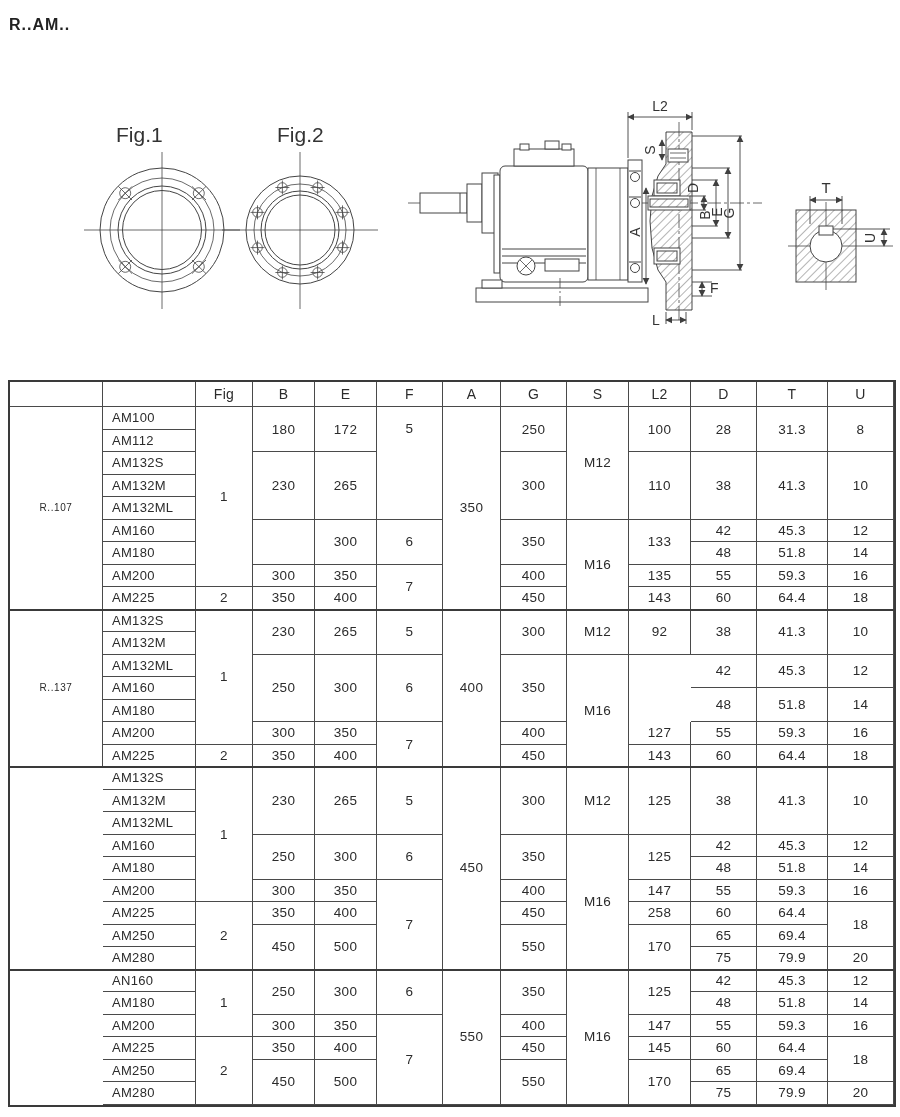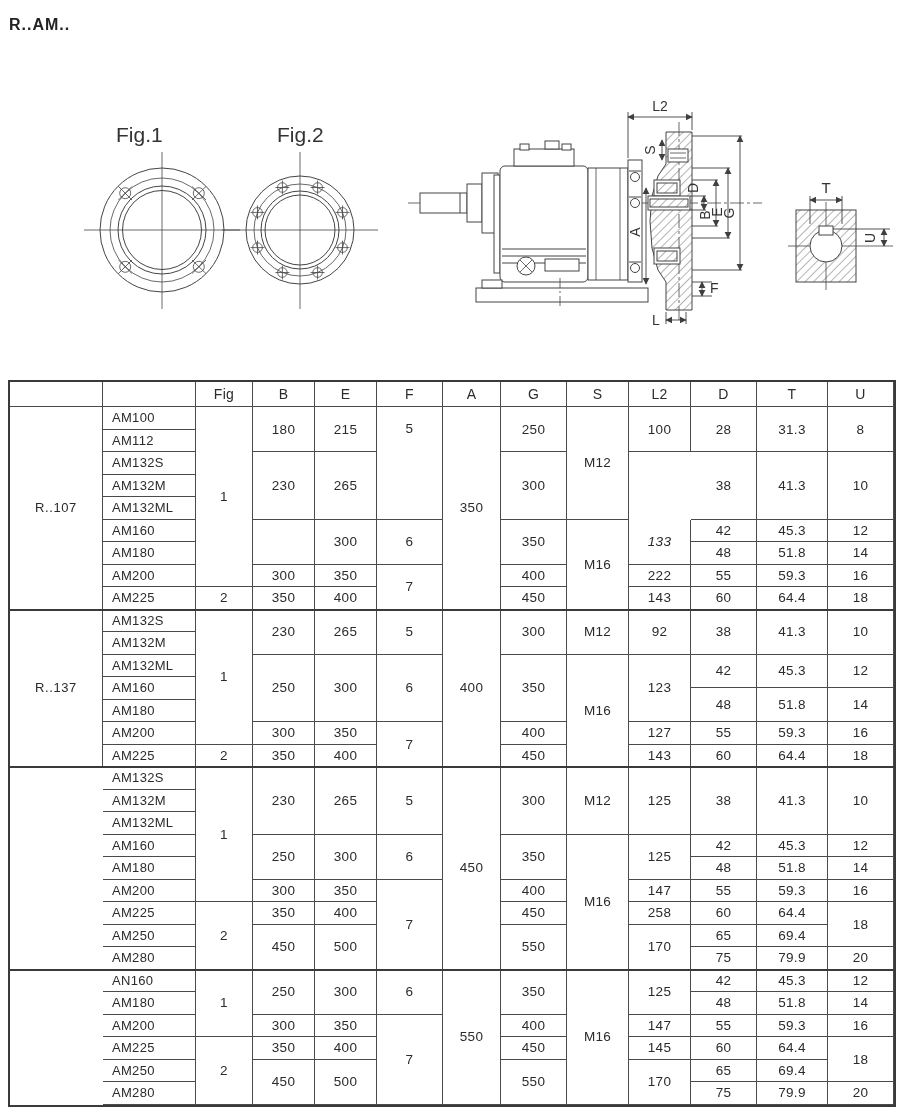--- a/index.html
+++ b/index.html
@@ -23,21 +23,21 @@
     grid-template-rows:25px repeat(62, 11.25px);
     border:2px solid #3a3a3a; background:#fff;
   }
   .cell{
     border-right:1px solid #4a4a4a; border-bottom:1px solid #4a4a4a;
     display:flex; align-items:center; justify-content:center;
     font-size:13.5px; letter-spacing:.3px; overflow:hidden; white-space:nowrap;
   }
   .cell.head{ font-size:14px; }
   .cell.model{ justify-content:flex-start; padding-left:9px; font-size:13px; }
-  .cell.series{ font-size:13px; letter-spacing:.6px; }
+  .cell.series{ font-size:10px; letter-spacing:.6px; }
   .cell.vtop{ align-items:flex-start; padding-top:14px; }
   .sep{ height:2px; background:#3a3a3a; align-self:start; margin-top:-1px;
         grid-column:1 / -1; z-index:2; pointer-events:none; }
 </style>
 </head>
 <body>
 
 <div id="page">
 
   <div id="doc-title">R..AM..</div>
@@ -252,39 +252,40 @@
       <div class="cell model" style="grid-area: 14 / 2 / 16 / 3;">AM180</div>
       <div class="cell model" style="grid-area: 16 / 2 / 18 / 3;">AM200</div>
       <div class="cell model" style="grid-area: 18 / 2 / 20 / 3;">AM225</div>
       <div class="cell" style="grid-area: 2 / 3 / 18 / 4;">1</div>
       <div class="cell" style="grid-area: 18 / 3 / 20 / 4;">2</div>
       <div class="cell" style="grid-area: 2 / 4 / 6 / 5;">180</div>
       <div class="cell" style="grid-area: 6 / 4 / 12 / 5;">230</div>
       <div class="cell" style="grid-area: 12 / 4 / 16 / 5;"></div>
       <div class="cell" style="grid-area: 16 / 4 / 18 / 5;">300</div>
       <div class="cell" style="grid-area: 18 / 4 / 20 / 5;">350</div>
-      <div class="cell" style="grid-area: 2 / 5 / 6 / 6;">215</div>
+      <div class="cell" style="grid-area: 2 / 5 / 6 / 6;">172</div>
       <div class="cell" style="grid-area: 6 / 5 / 12 / 6;">265</div>
       <div class="cell" style="grid-area: 12 / 5 / 16 / 6;">300</div>
       <div class="cell" style="grid-area: 16 / 5 / 18 / 6;">350</div>
       <div class="cell" style="grid-area: 18 / 5 / 20 / 6;">400</div>
       <div class="cell vtop" style="grid-area: 2 / 6 / 12 / 7;">5</div>
       <div class="cell" style="grid-area: 12 / 6 / 16 / 7;">6</div>
       <div class="cell" style="grid-area: 16 / 6 / 20 / 7;">7</div>
       <div class="cell" style="grid-area: 2 / 7 / 20 / 8;">350</div>
       <div class="cell" style="grid-area: 2 / 8 / 6 / 9;">250</div>
       <div class="cell" style="grid-area: 6 / 8 / 12 / 9;">300</div>
       <div class="cell" style="grid-area: 12 / 8 / 16 / 9;">350</div>
       <div class="cell" style="grid-area: 16 / 8 / 18 / 9;">400</div>
       <div class="cell" style="grid-area: 18 / 8 / 20 / 9;">450</div>
       <div class="cell" style="grid-area: 2 / 9 / 12 / 10;">M12</div>
       <div class="cell" style="grid-area: 12 / 9 / 20 / 10;">M16</div>
       <div class="cell" style="grid-area: 2 / 10 / 6 / 11;">100</div>
-      <div class="cell" style="grid-area: 12 / 10 / 16 / 11; font-style: italic;">133</div>
-      <div class="cell" style="grid-area: 16 / 10 / 18 / 11;">222</div>
+      <div class="cell" style="grid-area: 6 / 10 / 12 / 11;">110</div>
+      <div class="cell" style="grid-area: 12 / 10 / 16 / 11;">133</div>
+      <div class="cell" style="grid-area: 16 / 10 / 18 / 11;">135</div>
       <div class="cell" style="grid-area: 18 / 10 / 20 / 11;">143</div>
       <div class="cell" style="grid-area: 2 / 11 / 6 / 12;">28</div>
       <div class="cell" style="grid-area: 6 / 11 / 12 / 12;">38</div>
       <div class="cell" style="grid-area: 12 / 11 / 14 / 12;">42</div>
       <div class="cell" style="grid-area: 14 / 11 / 16 / 12;">48</div>
       <div class="cell" style="grid-area: 16 / 11 / 18 / 12;">55</div>
       <div class="cell" style="grid-area: 18 / 11 / 20 / 12;">60</div>
       <div class="cell" style="grid-area: 2 / 12 / 6 / 13;">31.3</div>
       <div class="cell" style="grid-area: 6 / 12 / 12 / 13;">41.3</div>
       <div class="cell" style="grid-area: 12 / 12 / 14 / 13;">45.3</div>
@@ -319,21 +320,20 @@
       <div class="cell" style="grid-area: 24 / 6 / 30 / 7;">6</div>
       <div class="cell" style="grid-area: 30 / 6 / 34 / 7;">7</div>
       <div class="cell" style="grid-area: 20 / 7 / 34 / 8;">400</div>
       <div class="cell" style="grid-area: 20 / 8 / 24 / 9;">300</div>
       <div class="cell" style="grid-area: 24 / 8 / 30 / 9;">350</div>
       <div class="cell" style="grid-area: 30 / 8 / 32 / 9;">400</div>
       <div class="cell" style="grid-area: 32 / 8 / 34 / 9;">450</div>
       <div class="cell" style="grid-area: 20 / 9 / 24 / 10;">M12</div>
       <div class="cell" style="grid-area: 24 / 9 / 34 / 10;">M16</div>
       <div class="cell" style="grid-area: 20 / 10 / 24 / 11;">92</div>
-      <div class="cell" style="grid-area: 24 / 10 / 30 / 11;">123</div>
       <div class="cell" style="grid-area: 30 / 10 / 32 / 11;">127</div>
       <div class="cell" style="grid-area: 32 / 10 / 34 / 11;">143</div>
       <div class="cell" style="grid-area: 20 / 11 / 24 / 12;">38</div>
       <div class="cell" style="grid-area: 24 / 11 / 27 / 12;">42</div>
       <div class="cell" style="grid-area: 27 / 11 / 30 / 12;">48</div>
       <div class="cell" style="grid-area: 30 / 11 / 32 / 12;">55</div>
       <div class="cell" style="grid-area: 32 / 11 / 34 / 12;">60</div>
       <div class="cell" style="grid-area: 20 / 12 / 24 / 13;">41.3</div>
       <div class="cell" style="grid-area: 24 / 12 / 27 / 13;">45.3</div>
       <div class="cell" style="grid-area: 27 / 12 / 30 / 13;">51.8</div>

